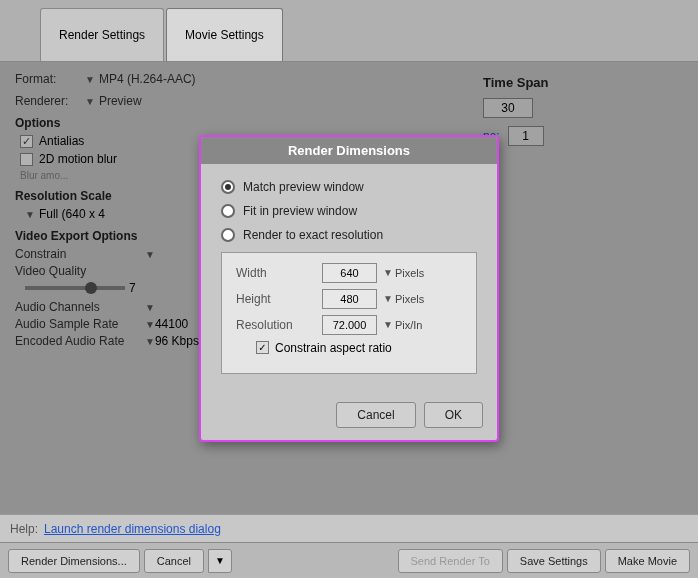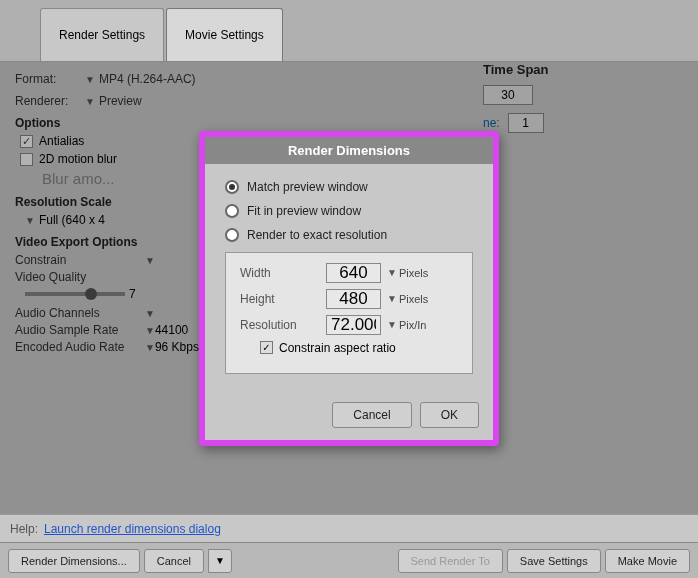--- a/index.html
+++ b/index.html
@@ -103,21 +103,21 @@
       display: flex;
       align-items: center;
       justify-content: center;
       font-size: 11px;
       color: #444;
     }
 
     
     .time-span-section {
       position: absolute;
-      top: 0;
+      top: 13px;
       right: 15px;
       width: 200px;
       margin-left: 44px;
     }
     .time-span-label {
       font-size: 13px;
       font-weight: bold;
       color: #222;
       margin-bottom: 8px;
     }
@@ -249,21 +249,21 @@
       top: 0; left: 0; right: 0; bottom: 0;
       background: rgba(0,0,0,0.3);
       display: flex;
       align-items: center;
       justify-content: center;
       z-index: 100;
     }
     .modal-dialog {
       width: 300px;
       background: #c8c8c8;
-      border: 6px solid #d946ef;
+      border: 2px solid #d946ef;
       border-radius: 4px;
       box-shadow: 2px 4px 12px rgba(0,0,0,0.4);
       overflow: hidden;
     }
     .modal-titlebar {
       background: #888;
       padding: 6px 10px;
       text-align: center;
       font-size: 13px;
       font-weight: bold;
@@ -317,21 +317,21 @@
       width: 80px;
       font-size: 12px;
       color: #555;
     }
     .dim-input {
       width: 55px;
       height: 20px;
       background: #e8e8e8;
       border: 1px solid #888;
       padding: 2px 4px;
-      font-size: 17px;
+      font-size: 11px;
       text-align: center;
     }
     .dim-unit {
       font-size: 11px;
       color: #444;
       display: flex;
       align-items: center;
       gap: 2px;
     }
 
@@ -383,23 +383,22 @@
       cursor: pointer;
       font-size: 12px;
       color: #222;
     }
     .modal-btn.primary {
       background: #d0d0d0;
     }
 
     
     .blur-text {
-      font-size: 15px;
+      font-size: 10px;
       color: #888;
-      margin-left: 22px;
     }
   </style>
 </head>
 <body>
 
 <div class="main-window">
 
   <div class="tab-bar">
     <div class="tab">
       <span>Render Settings</span>

